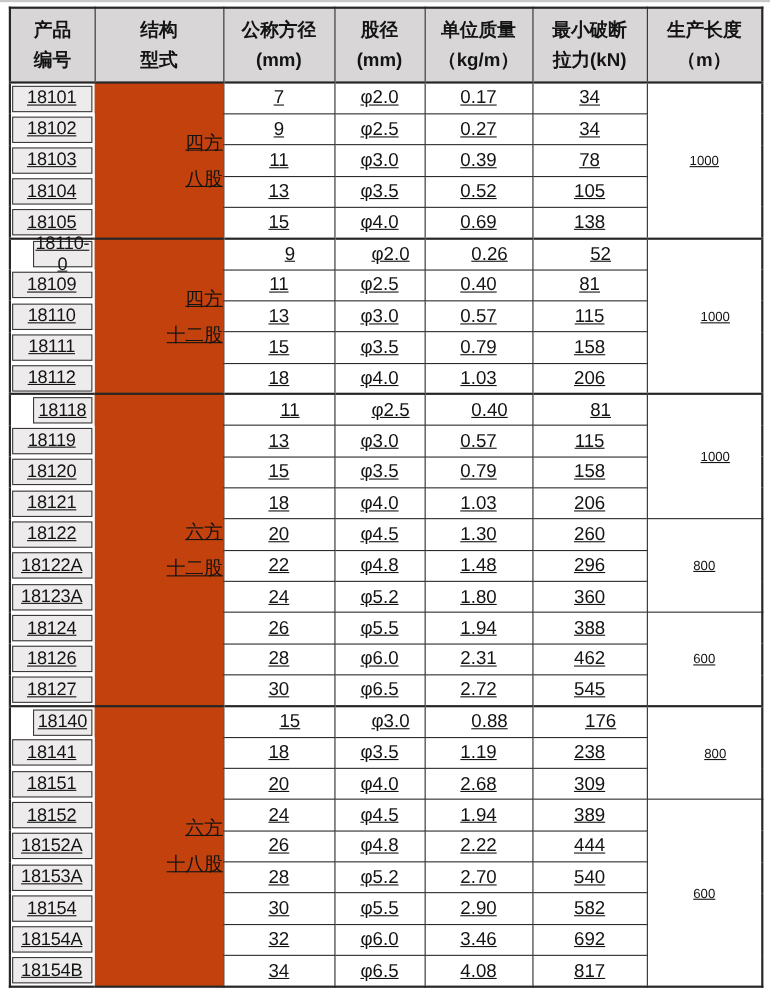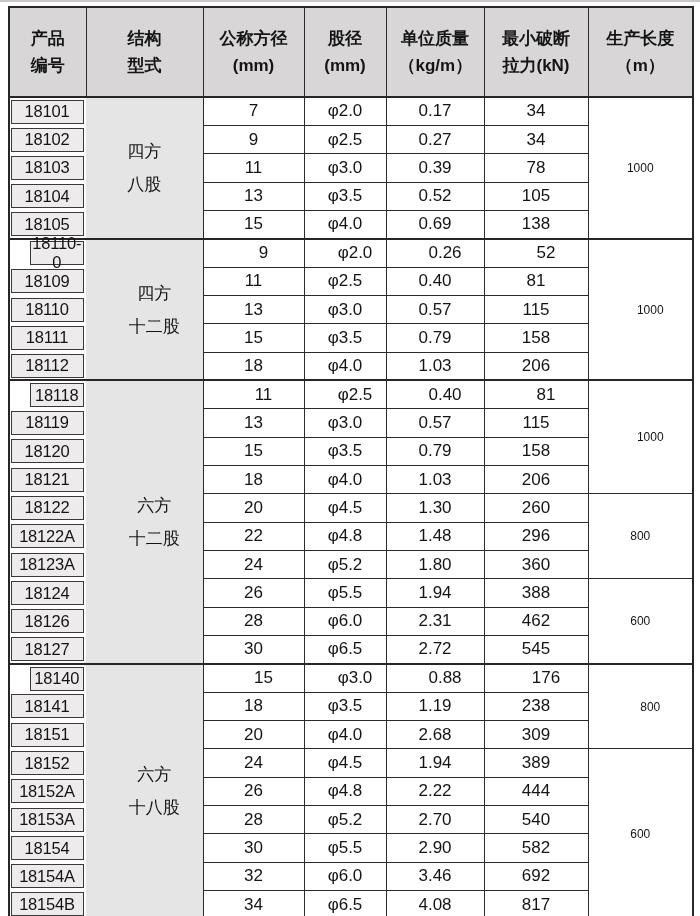--- a/index.html
+++ b/index.html
@@ -32,23 +32,23 @@
     background: #d8d6d6;
     border: 1px solid #2b2b2b;
     border-bottom: 2.5px solid #262626;
     height: 64px;
     font-size: 17px;
     font-weight: 600;
     line-height: 27px;
     white-space: pre-line;
     text-align: center;
     vertical-align: middle;
-    padding: 12px;
-  }
-  tbody tr { height: 28.35px; }
+    padding: 1px;
+  }
+  tbody tr { height: 28.35px; text-decoration: underline; }
   tbody td {
     border: 1px solid #2b2b2b;
     text-align: center;
     vertical-align: middle;
     font-size: 17px;
     padding: 0;
   }
   td.code-cell {
     border-top: none;
     border-bottom: none;
@@ -63,24 +63,25 @@
     border: 1px solid #3a3838;
     background: #edebeb;
     display: flex;
     align-items: center;
     justify-content: center;
     font-size: 16.5px;
     letter-spacing: -0.2px;
   }
   td.structure-cell {
     border-left: none;
-    background: #e5e5e5;
+    background: #c2410c;
     white-space: pre-line;
     line-height: 33px;
     font-size: 17px;
+    text-align: right;
   }
   td.length-cell { font-size: 12px; }
   tr.group-start td { border-top: 2.5px solid #262626; padding-left: 20px; }
 </style>
 </head>
 <body>
 
 <div class="top-artifact-line"></div>
 
 <table class="spec-table">

